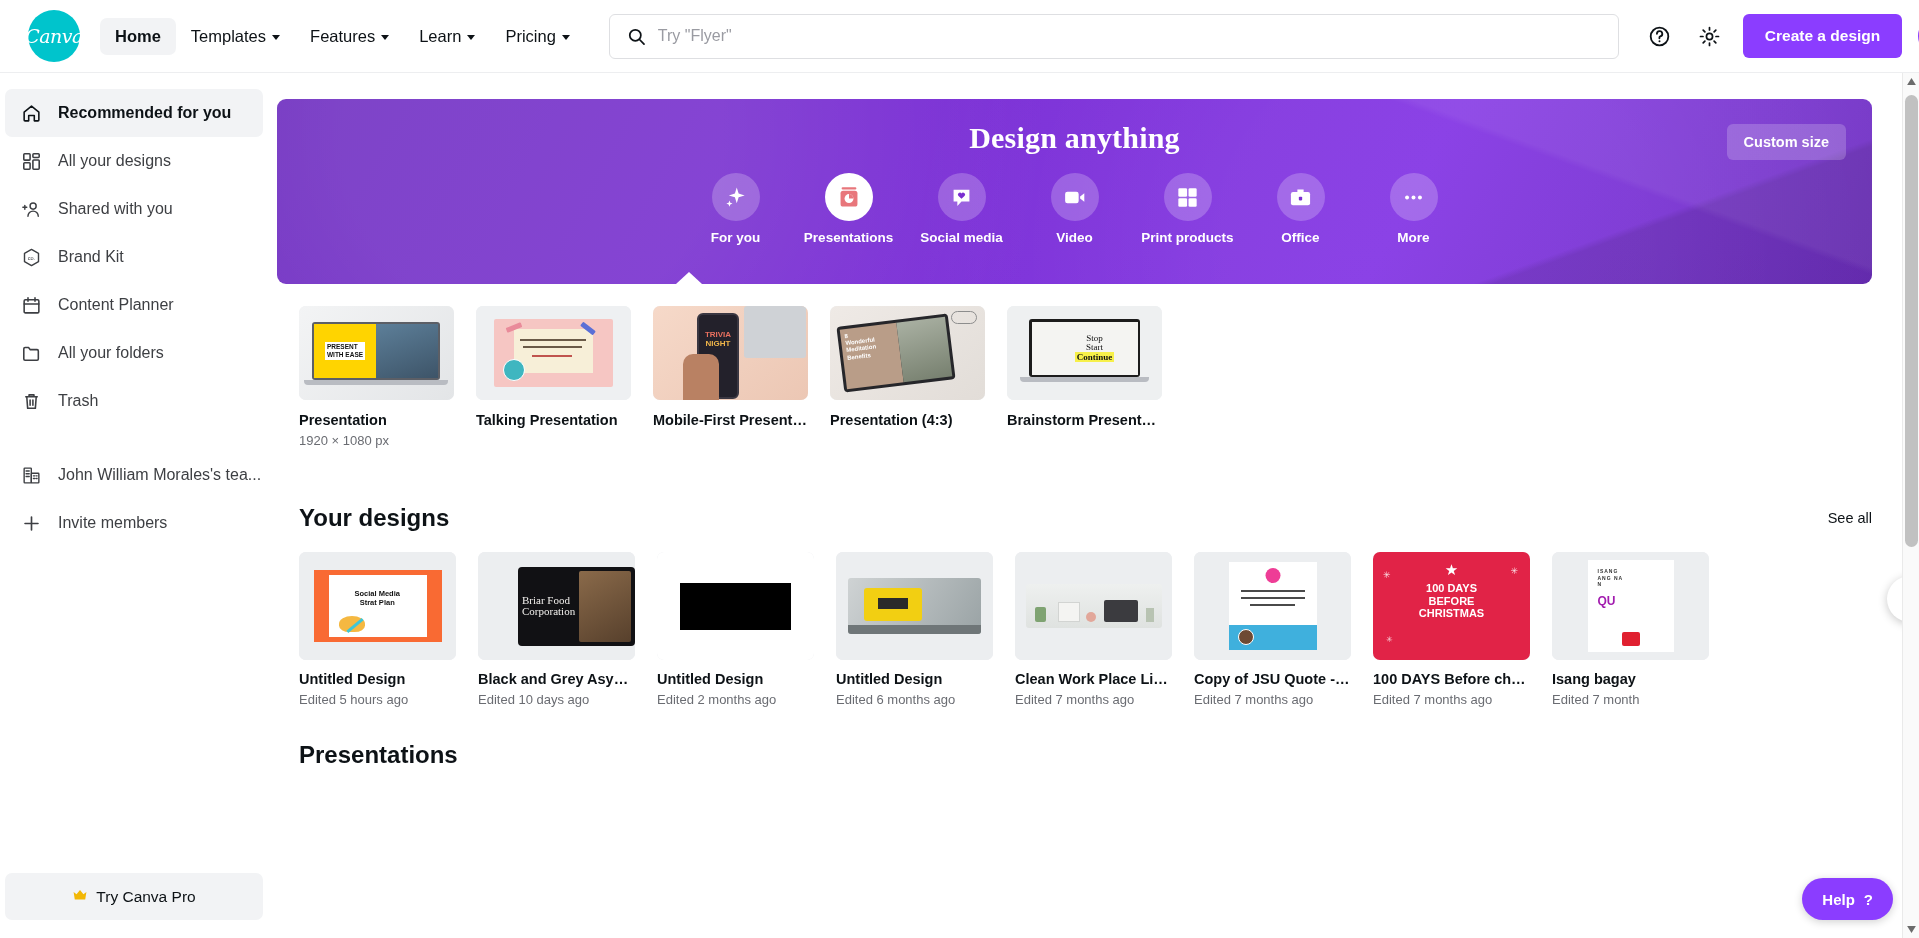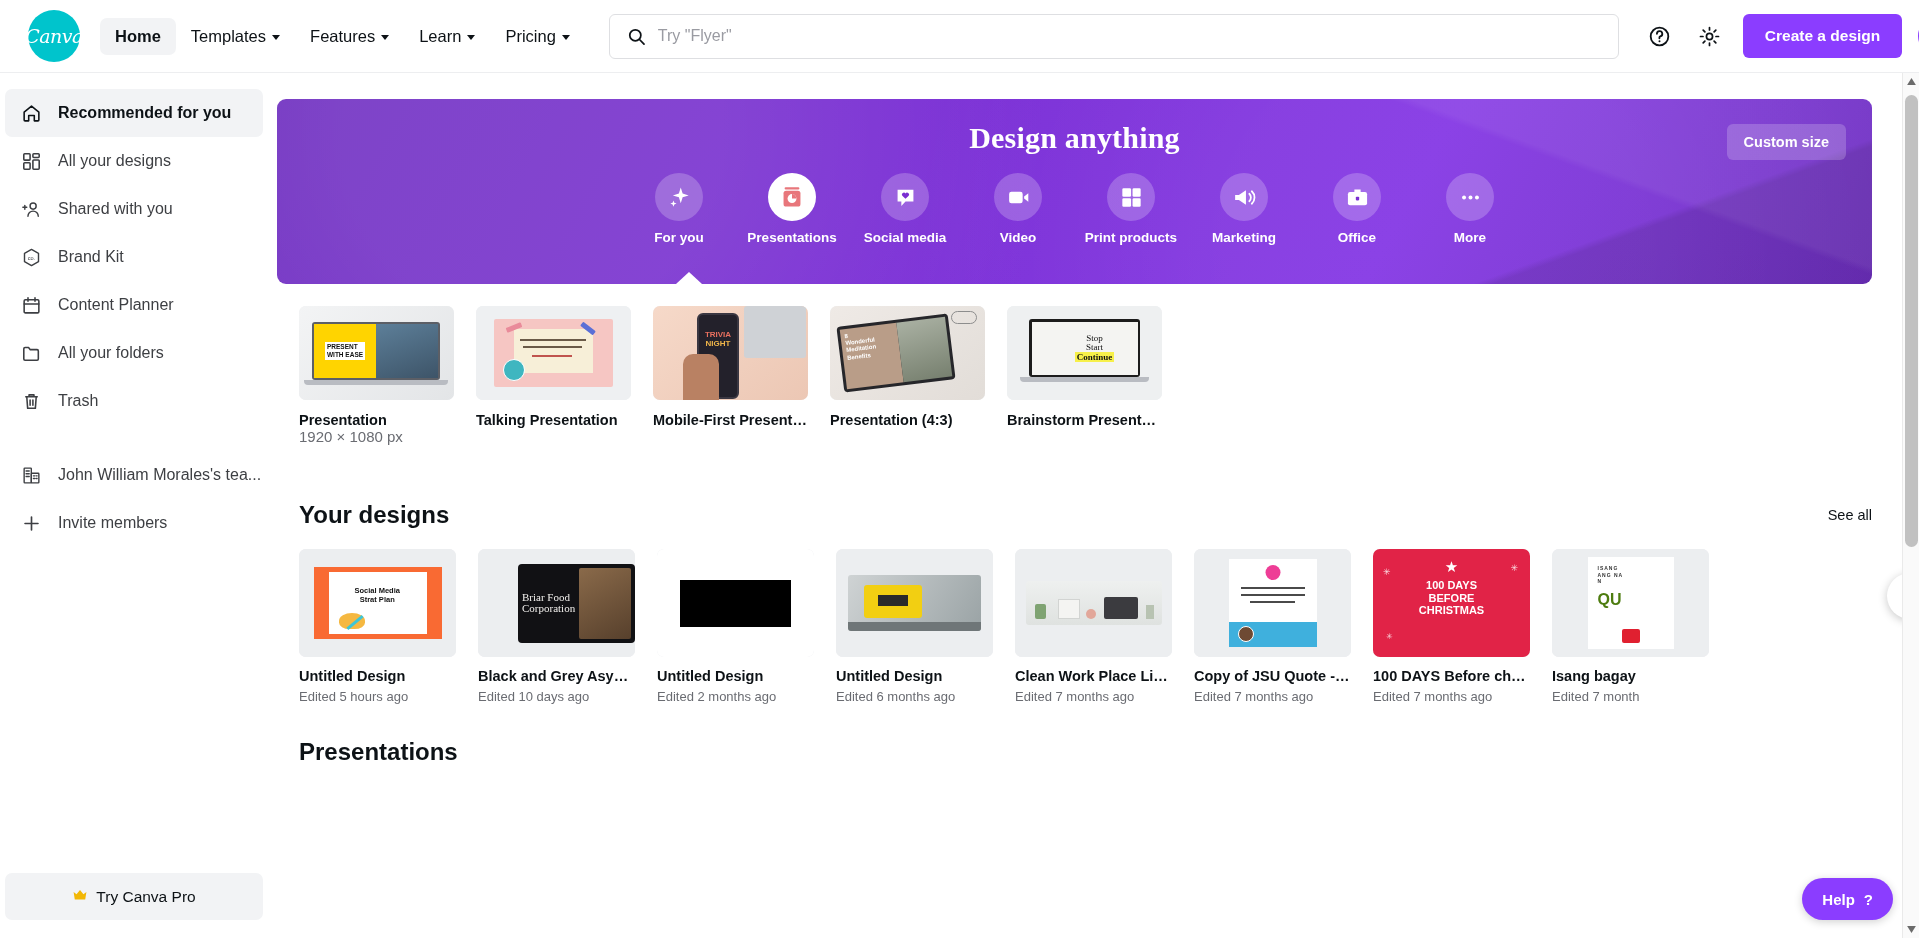--- a/index.html
+++ b/index.html
@@ -183,21 +183,21 @@
     width: 155px; height: 94px; border-radius: 7px;
     background: #ebedef; overflow: hidden;
     display: flex; align-items: center; justify-content: center;
     position: relative;
   }
   .tpl-name {
     margin-top: 12px; font-size: 14.5px; font-weight: bold;
     color: #0d1216; white-space: nowrap; overflow: hidden;
     text-overflow: ellipsis; max-width: 168px;
   }
-  .tpl-sub { font-size: 15px; color: #6a6c72; }
+  .tpl-sub { margin-top: 5px; font-size: 13px; color: #6a6c72; }
   .tpl-area { background: #fff; margin: 0 47px 0 0; border-radius: 0 0 9px 9px; padding-bottom: 26px; }
 
   
   .sec-head {
     display: flex; align-items: center; justify-content: space-between;
     padding: 30px 47px 0 22px;
   }
   .sec-title { font-size: 24px; font-weight: bold; color: #0d1216; }
   .see-all {
     font-size: 14.5px; color: #0d1216; cursor: pointer;
@@ -486,29 +486,20 @@
             <svg width="25" height="25" viewBox="0 0 24 24" fill="#ffffff">
               <rect x="3.2" y="3.2" width="8.4" height="8" rx="1.2"></rect>
               <rect x="13" y="3.2" width="7.8" height="8" rx="1.2"></rect>
               <rect x="3.2" y="12.6" width="8.4" height="8.2" rx="1.2"></rect>
               <rect x="13" y="12.6" width="7.8" height="8.2" rx="1.2"></rect>
             </svg>
           </div>
           <div class="cat-label">Print products</div>
         </div>
 
-        <div class="cat">
-          <div class="cat-circle">
-            <svg width="25" height="25" viewBox="0 0 24 24" fill="#ffffff">
-              <path d="M3 9.6v4.8h3.6l6.8 4.6V5L6.6 9.6z"></path>
-              <path d="M16.6 8.4a5 5 0 0 1 0 7.2M19 6a8.2 8.2 0 0 1 0 12" stroke="#ffffff" stroke-width="1.7" fill="none" stroke-linecap="round"></path>
-            </svg>
-          </div>
-          <div class="cat-label">Marketing</div>
-        </div>
 
         <div class="cat">
           <div class="cat-circle">
             <svg width="25" height="25" viewBox="0 0 24 24" fill="#ffffff">
               <path d="M9 4.4h6v2.4h-6z"></path>
               <rect x="2.8" y="6.8" width="18.4" height="12.6" rx="2"></rect>
               <rect x="10.4" y="11.2" width="3.2" height="3.6" rx="0.8" fill="#7b2fd1"></rect>
             </svg>
           </div>
           <div class="cat-label">Office</div>
@@ -727,21 +718,21 @@
         </div>
         <div class="dz-name">100 DAYS Before christmas</div>
         <div class="dz-sub">Edited 7 months ago</div>
       </div>
 
       <div class="dz-card">
         <div class="dz-thumb">
           <div class="art" style="background:#eceef0;display:flex;align-items:center;justify-content:center;">
             <div style="width:86px;height:92px;background:#fff;position:relative;">
               <div style="position:absolute;left:10px;top:8px;font-size:5px;font-weight:bold;color:#333;line-height:1.3;letter-spacing:1px;">ISANG<br>ANG NA<br>N</div>
-              <div style="position:absolute;left:10px;top:34px;font-size:16px;font-weight:bold;color:#4d7c0f;">QU</div>
+              <div style="position:absolute;left:10px;top:34px;font-size:12px;font-weight:bold;color:#a21caf;">QU</div>
               <div style="position:absolute;left:50%;bottom:6px;transform:translateX(-50%);width:18px;height:14px;background:#e02030;border-radius:2px;"></div>
             </div>
           </div>
         </div>
         <div class="dz-name">Isang bagay</div>
         <div class="dz-sub">Edited 7 month</div>
       </div>
 
       <div class="carousel-next">
         <svg width="17" height="17" viewBox="0 0 24 24" fill="none" stroke="#0d1216" stroke-width="2.2">

